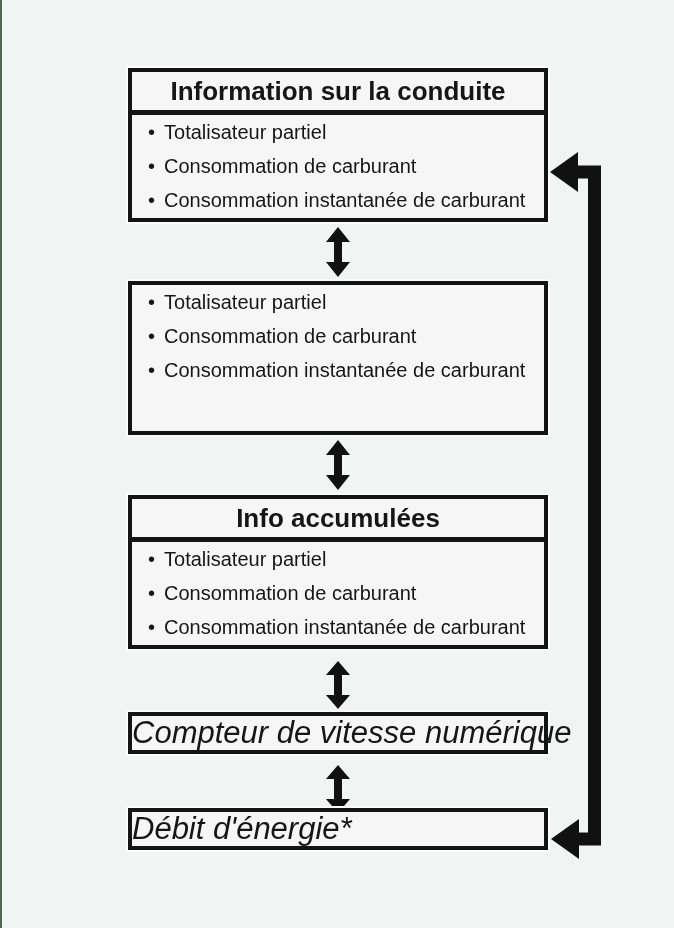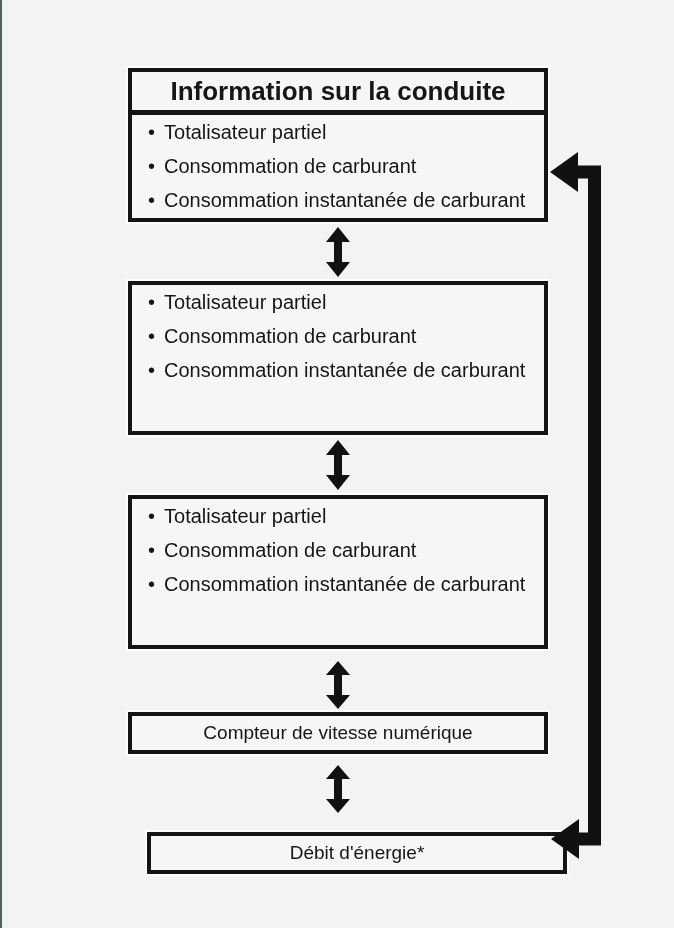--- a/index.html
+++ b/index.html
@@ -58,23 +58,23 @@
     font-size: 20px;
     white-space: nowrap;
   }
   .bullet {
     margin-right: 9px;
     font-size: 20px;
   }
   .simple-box {
     height: 42px;
     line-height: 33px;
-    text-align: center;
-    font-size: 19px;
+    font-size: 31px;
     white-space: nowrap;
+    font-style: italic;
   }
   .varrow {
     position: absolute;
     left: 325px;
     width: 26px;
   }
   .loop-arrow {
     position: absolute;
     left: 548px;
     top: 140px;
@@ -124,20 +124,21 @@
         <span>Consommation instantanée de carburant</span>
       </li>
     </ul>
   </section>
 
   <svg class="varrow" style="top:440px;" width="26" height="50" viewBox="0 0 26 50">
     <polygon points="13,0 25,15 17,15 17,35 25,35 13,50 1,35 9,35 9,15 1,15" fill="#111111"></polygon>
   </svg>
 
   <section class="box menu-box" style="top:495px;">
+    <header class="menu-title">Info accumulées</header>
     <ul class="menu-items">
       <li>
         <span class="bullet">•</span>
         <span>Totalisateur partiel</span>
       </li>
       <li>
         <span class="bullet">•</span>
         <span>Consommation de carburant</span>
       </li>
       <li>
@@ -152,21 +153,21 @@
   </svg>
 
   <section class="box simple-box" style="top:712px;">
     <span>Compteur de vitesse numérique</span>
   </section>
 
   <svg class="varrow" style="top:765px;" width="26" height="48" viewBox="0 0 26 48">
     <polygon points="13,0 25,14 17,14 17,34 25,34 13,48 1,34 9,34 9,14 1,14" fill="#111111"></polygon>
   </svg>
 
-  <section class="box simple-box" style="top:832px;margin-left:19px;">
+  <section class="box simple-box" style="top:808px;">
     <span>Débit d'énergie*</span>
   </section>
 
   <svg class="loop-arrow" width="70" height="740" viewBox="0 0 70 740">
     <path d="M 28 32 L 46.5 32 L 46.5 699 L 28 699" fill="none" stroke="#111111" stroke-width="13"></path>
     <polygon points="2,32 30,12 30,52" fill="#111111"></polygon>
     <polygon points="3,699 31,679 31,719" fill="#111111"></polygon>
   </svg>
 
 </div>

